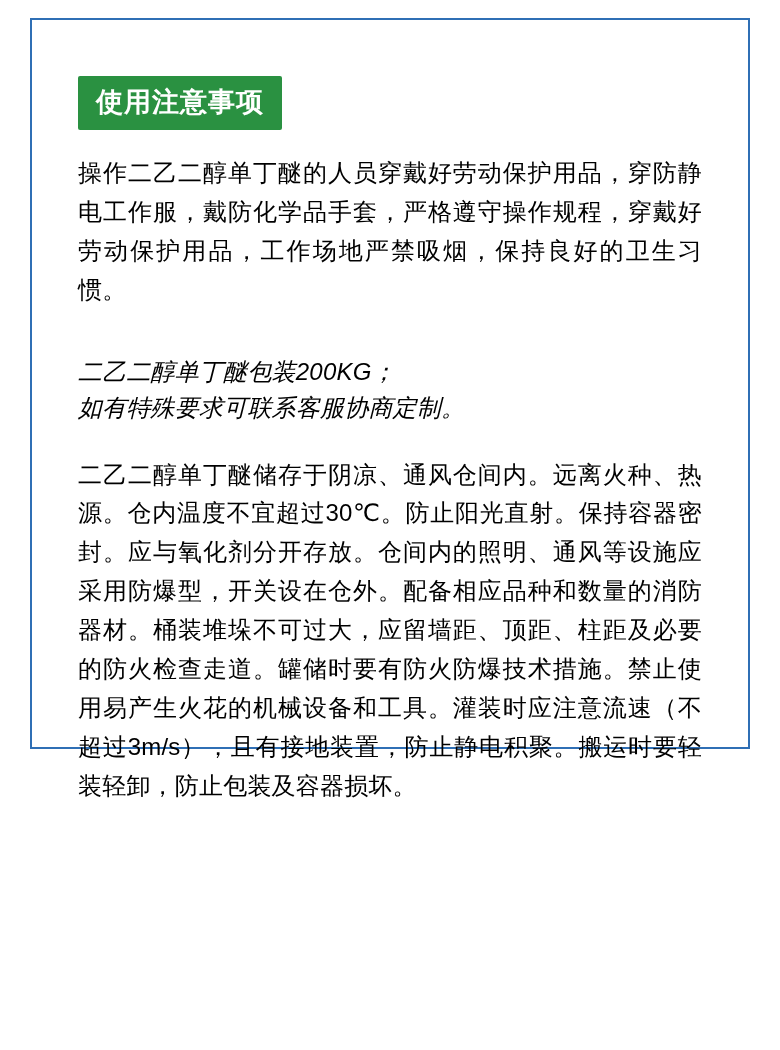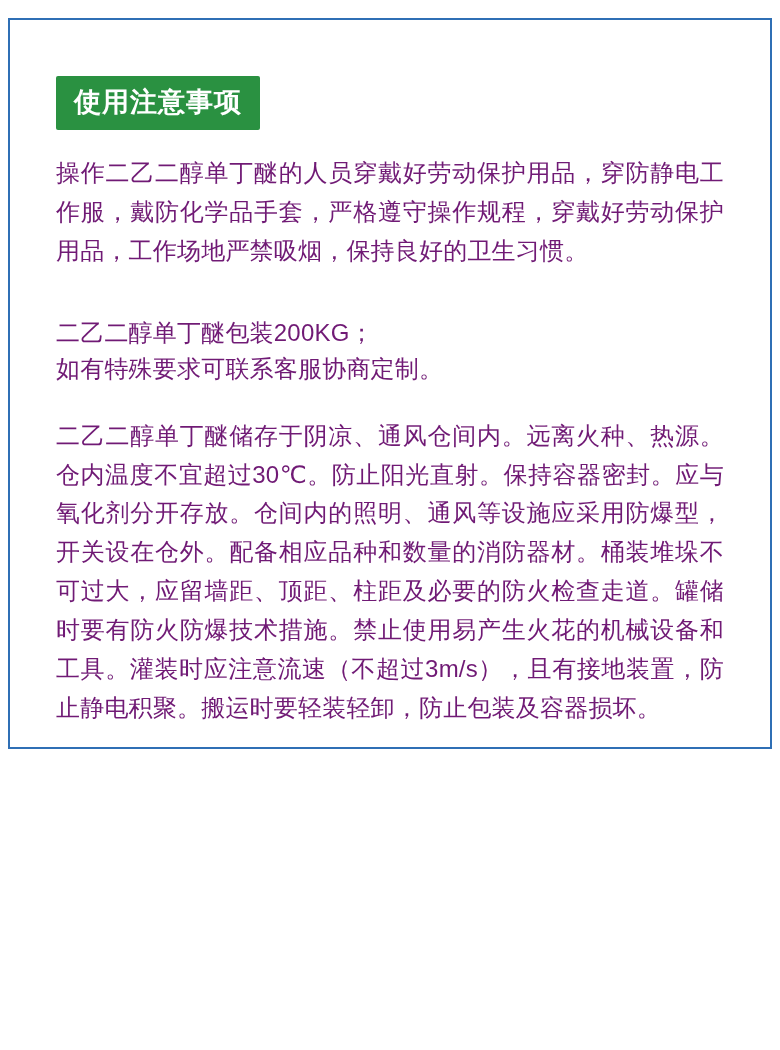--- a/index.html
+++ b/index.html
@@ -12,21 +12,21 @@
     background: #ffffff;
     font-family: "Liberation Sans", "DejaVu Sans", sans-serif;
     -webkit-font-smoothing: antialiased;
   }
   .page {
     position: relative;
     width: 780px;
     height: 767px;
     box-sizing: border-box;
     background: #ffffff;
-    padding: 18px 8px;
+    padding: 18px 30px;
   }
   .card {
     position: relative;
     box-sizing: border-box;
     width: 100%;
     height: 100%;
     border: 2px solid #2f6fb5;
     background: #ffffff;
     padding: 56px 46px 40px 46px;
   }
@@ -44,35 +44,36 @@
     font-weight: bold;
     letter-spacing: 1px;
     line-height: 1;
     padding: 13px 18px 14px 18px;
     border-radius: 2px;
     white-space: nowrap;
   }
   .body-text {
     font-size: 24px;
     line-height: 1.62;
-    color: #701a75;
+    color: #000000;
     letter-spacing: 0.2px;
     text-align: justify;
     margin: 22px 0 0 0;
   }
   .body-text.tight {
     line-height: 1.5;
   }
   .sec-notes .body-text {
     margin-top: 24px;
     margin-bottom: 34px;
   }
   .sec-pack .body-text {
     margin-top: 44px;
     margin-bottom: 30px;
+    font-style: italic;
   }
   .sec-store .body-text {
     margin-top: 24px;
     margin-bottom: 0;
   }
   .pack-line {
     display: block;
   }
 </style>
 </head>

